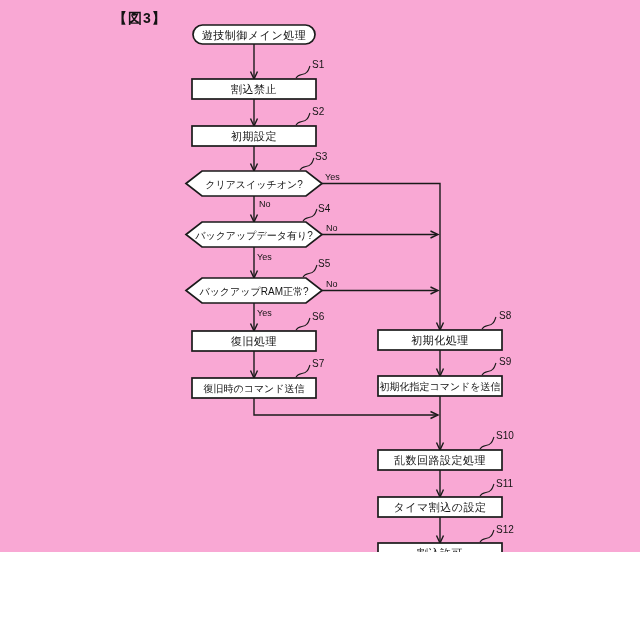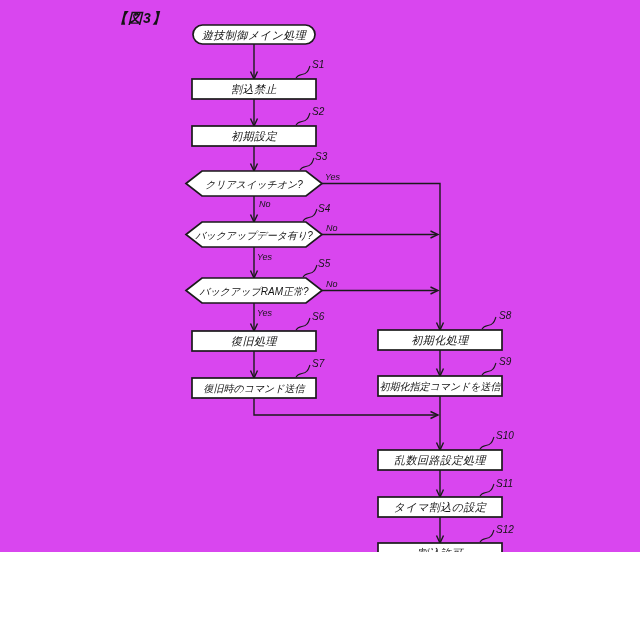--- a/index.html
+++ b/index.html
@@ -3,23 +3,22 @@
 <meta charset="utf-8">
 <style>
   html, body {
     margin: 0; padding: 0;
     background: #ffffff;
     font-family: "Liberation Sans", "DejaVu Sans", sans-serif;
   }
   .page {
     position: relative;
     width: 640px; height: 552px;
-    background: #d946ef;
+    background: #f9a8d4;
     overflow: hidden;
-    font-style: italic;
   }
   svg text {
     font-family: "Liberation Sans", "DejaVu Sans", sans-serif;
     fill: #141414;
   }
   .figure-title { font-size: 14px; font-weight: 600; letter-spacing: 1px; }
   .node-shape { fill: #ffffff; stroke: #1a1a1a; stroke-width: 1.7px; }
   .node-label { font-size: 11px; text-anchor: middle; letter-spacing: 0.5px; }
   .node-label.small { font-size: 10px; letter-spacing: 0; }
   .flow-line { fill: none; stroke: #1a1a1a; stroke-width: 1.4px; }

